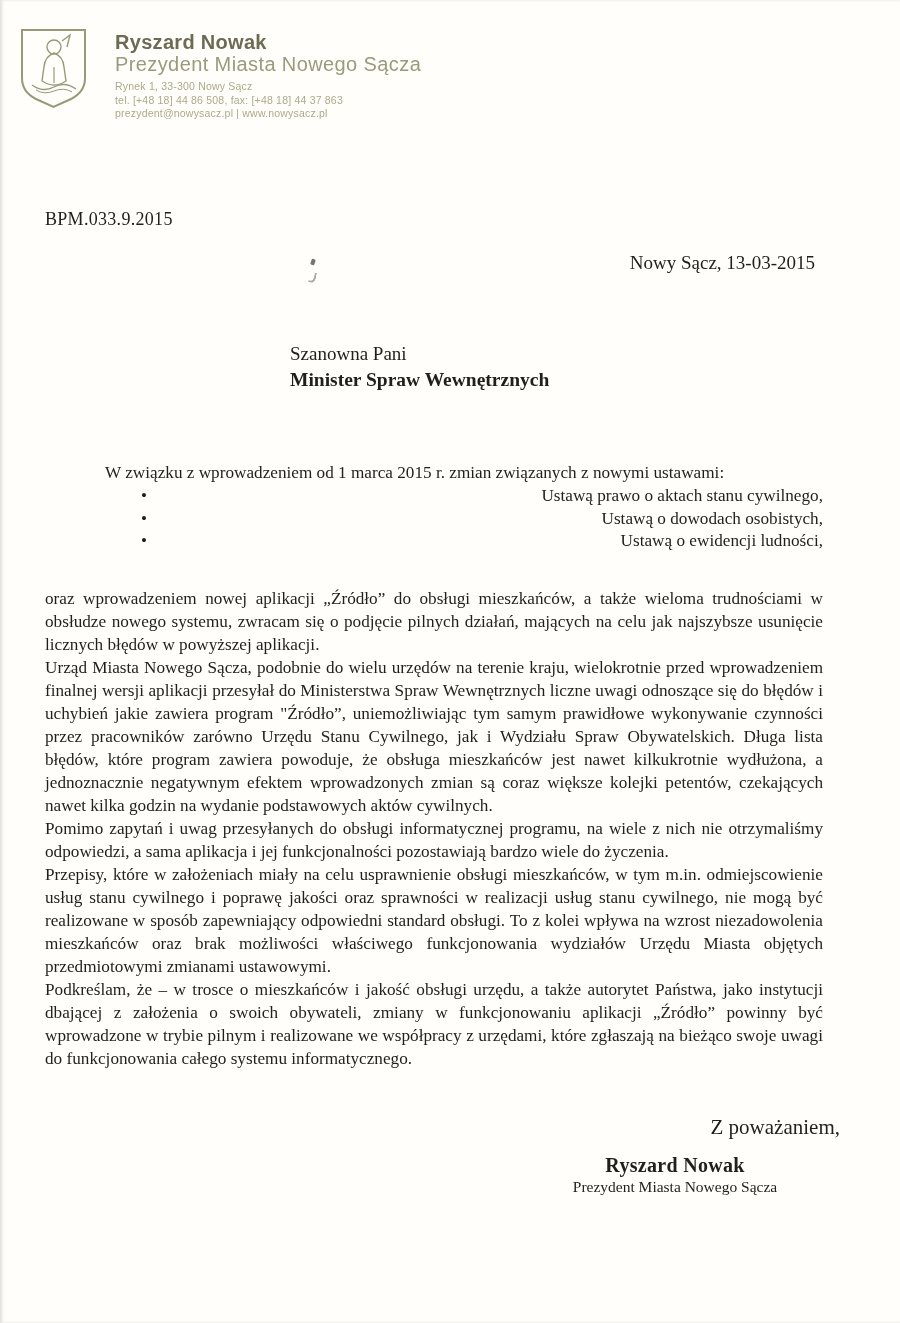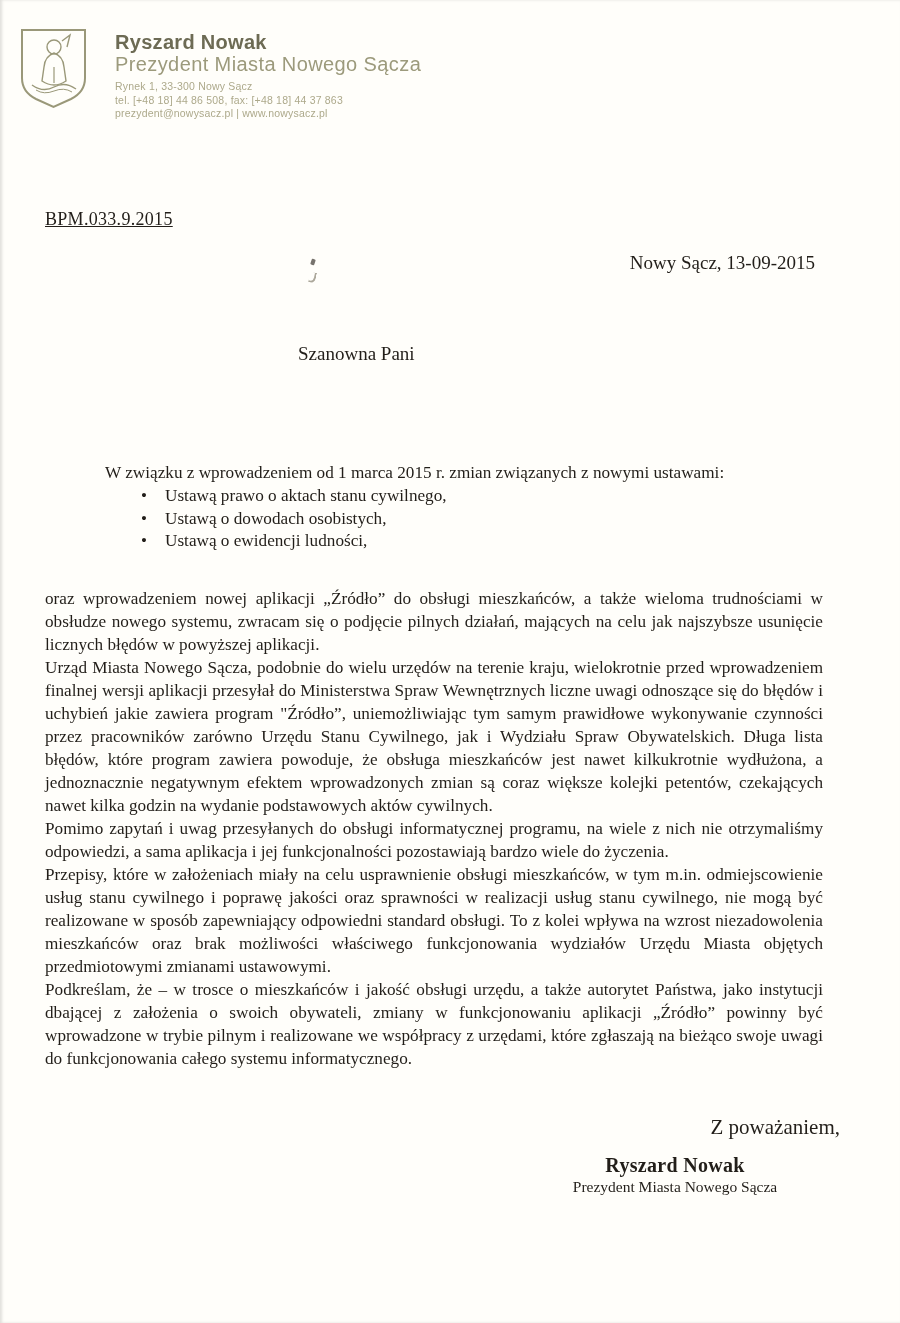--- a/index.html
+++ b/index.html
@@ -23,49 +23,49 @@
   }
   .crest { width:71px; height:82px; flex:0 0 auto; }
   .lh-text { margin-left:26px; padding-top:4px; }
   .lh-name  { font-size:20px; font-weight:700; color:#6d6b54; letter-spacing:.3px; line-height:22px; }
   .lh-title { font-size:20px; font-weight:400; color:#9c9a7c; letter-spacing:.4px; line-height:23px; }
   .lh-contact { margin-top:4px; font-size:10.5px; color:#ada98b; line-height:13.5px; letter-spacing:.2px; }
 
   
   .reference {
     position:absolute; top:209px; left:45px;
-    font-size:18px; letter-spacing:.3px;text-decoration:underline;
+    font-size:18px; letter-spacing:.3px;
   }
   .place-date {
     position:absolute; top:252px; right:85px;
     font-size:19px;
   }
 
   
   .artifact-a { position:absolute; top:259px; left:311px; width:4px; height:6px;
     background:#55504a; border-radius:1px; transform:rotate(18deg); opacity:.8; }
   .artifact-b { position:absolute; top:272px; left:309px; width:7px; height:11px;
     border:1px solid #8a8474; border-width:0 2px 2px 0; border-radius:0 0 7px 2px;
     transform:rotate(12deg); opacity:.7; }
 
   
   .recipient { position:absolute; top:341px; left:290px; }
-  .rec-salutation { font-size:19px; line-height:26px;margin-left:8px; }
+  .rec-salutation { font-size:19px; line-height:26px; }
   .rec-name  { font-size:24px; font-weight:700; line-height:30px; letter-spacing:.3px; }
   .rec-title { font-size:19.5px; font-weight:700; line-height:25px; }
 
   
   .body-block {
     position:absolute; top:461px; left:45px; width:778px;
     font-size:17.2px; line-height:23px;
     text-align:justify;
   }
   .intro { text-indent:60px; text-align:left; }
   .bullet-list { margin:1px 0 0 96px; text-align:left; }
-  .bullet-item { position:relative; padding-left:24px; line-height:22.5px; }
+  .bullet-item { position:relative; padding-left:24px; line-height:22.5px;text-align:right; }
   .bullet-item::before { content:"\2022"; position:absolute; left:0; top:0; font-size:17px; }
   .para { }
   .para.tight { margin-top:34px; }
 
   
   .valediction {
     position:absolute; top:1115px; left:510px; width:330px;
     font-size:21px; text-align:right;
   }
   .signature { position:absolute; top:1153px; left:510px; width:330px; text-align:center; }
@@ -94,27 +94,28 @@
       <div class="lh-title">Prezydent Miasta Nowego Sącza</div>
       <div class="lh-contact">
         <div>Rynek 1, 33-300 Nowy Sącz</div>
         <div>tel. [+48 18] 44 86 508, fax: [+48 18] 44 37 863</div>
         <div>prezydent@nowysacz.pl | www.nowysacz.pl</div>
       </div>
     </div>
   </div>
 
   <div class="reference">BPM.033.9.2015</div>
-  <div class="place-date">Nowy Sącz, 13-09-2015</div>
+  <div class="place-date">Nowy Sącz, 13-03-2015</div>
 
   <div class="artifact-a"></div>
   <div class="artifact-b"></div>
 
   <div class="recipient">
     <div class="rec-salutation">Szanowna Pani</div>
+    <div class="rec-title">Minister Spraw Wewnętrznych</div>
   </div>
 
   <div class="body-block">
     <div class="intro">W związku z wprowadzeniem od 1 marca 2015 r. zmian związanych z nowymi ustawami:</div>
     <div class="bullet-list">
       <div class="bullet-item">Ustawą prawo o aktach stanu cywilnego,</div>
       <div class="bullet-item">Ustawą o dowodach osobistych,</div>
       <div class="bullet-item">Ustawą o ewidencji ludności,</div>
     </div>
     <div class="para tight">oraz wprowadzeniem nowej aplikacji „Źródło” do obsługi mieszkańców, a także wieloma trudnościami w obsłudze nowego systemu, zwracam się o podjęcie pilnych działań, mających na celu jak najszybsze usunięcie licznych błędów w powyższej aplikacji.</div>

